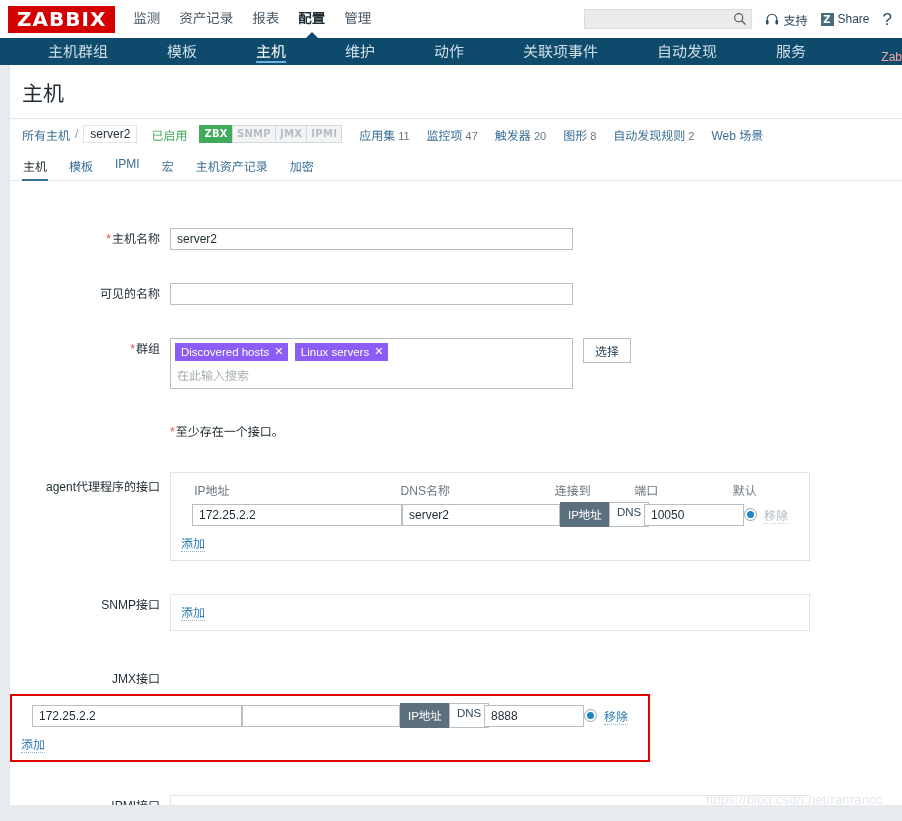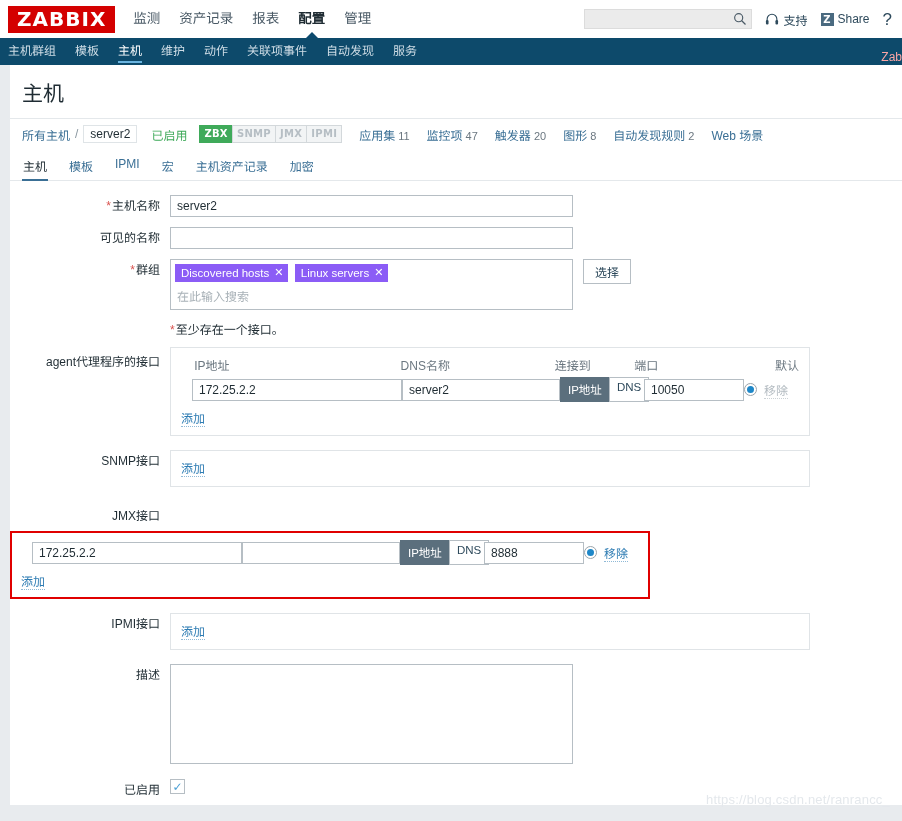--- a/index.html
+++ b/index.html
@@ -70,22 +70,22 @@
   }
   .qmark { color: #2e4a5c; font-size: 17px; text-decoration: none; line-height: 1; }
 
   
   .subnav {
     height: 27px; background: #0d4a6b;
     display: flex; align-items: center; gap: 19px;
     padding-left: 8px; position: relative;
   }
   .subnav a {
-    color: #cfdde6; text-decoration: none; font-size: 12px;
-    line-height: 27px; position: relative; white-space: nowrap;
+    color: #cfdde6; text-decoration: none; font-size: 15px;
+    line-height: 27px; position: relative; white-space: nowrap; margin-left: 40px;
   }
   .subnav a.active { color: #ffffff; }
   .subnav a.active::after {
     content: ""; position: absolute; left: 0; right: 0; bottom: 2px;
     height: 2px; background: #6ab4e0;
   }
   .subnav .zabtrail {
     position: absolute; right: 0px; top: 6px; line-height: 27px;
     color: #fca5a5; font-size: 12px;
   }
@@ -132,21 +132,21 @@
     padding: 5px 1px 6px 1px; position: relative; white-space: nowrap;
   }
   .tabsrow a.active { color: #1f2c33; }
   .tabsrow a.active::after {
     content: ""; position: absolute; left: 0; right: 0; bottom: -1px;
     height: 2px; background: #3a6f95;
   }
 
   
   .form { padding: 14px 0 0 0; }
-  .frow { display: flex; align-items: flex-start; margin-bottom: 10px; }
+  .frow { display: flex; align-items: flex-start; margin-bottom: 10px; margin-top: 33px; }
   .flabel {
     width: 160px; text-align: right; padding-right: 10px;
     font-size: 12px; color: #1f2c33; line-height: 22px; white-space: nowrap;
   }
   .req { color: #d9534f; margin-right: 1px; }
   .fctl { flex: 1; }
   .txt {
     width: 403px; height: 22px; border: 1px solid #b6bec4;
     padding: 0 6px; font-size: 12px; background: #fff;
     font-family: "Liberation Sans", sans-serif; color: #1f2c33; outline: none;
@@ -180,21 +180,21 @@
   .c-handle { width: 14px; }
   .handle {
     width: 6px; height: 16px; margin-right: 4px;
     background-image: radial-gradient(#c3c9cd 35%, transparent 36%);
     background-size: 3px 3px; opacity: .9;
   }
   .c-ip { width: 218px; }
   .c-dns { width: 163px; }
   .c-conn { width: 84px; }
   .c-port { width: 104px; }
-  .c-def { width: 70px; text-align: right; }
+  .c-def { width: 70px; }
   .if-in {
     height: 22px; border: 1px solid #b6bec4; background: #fff;
     padding: 0 6px; font-size: 12px; outline: none;
     font-family: "Liberation Sans", sans-serif; color: #1f2c33;
   }
   .ip-in { width: 210px; }
   .dns-in { width: 158px; }
   .port-in { width: 100px; }
   .toggle { display: inline-flex; }
   .tg {

